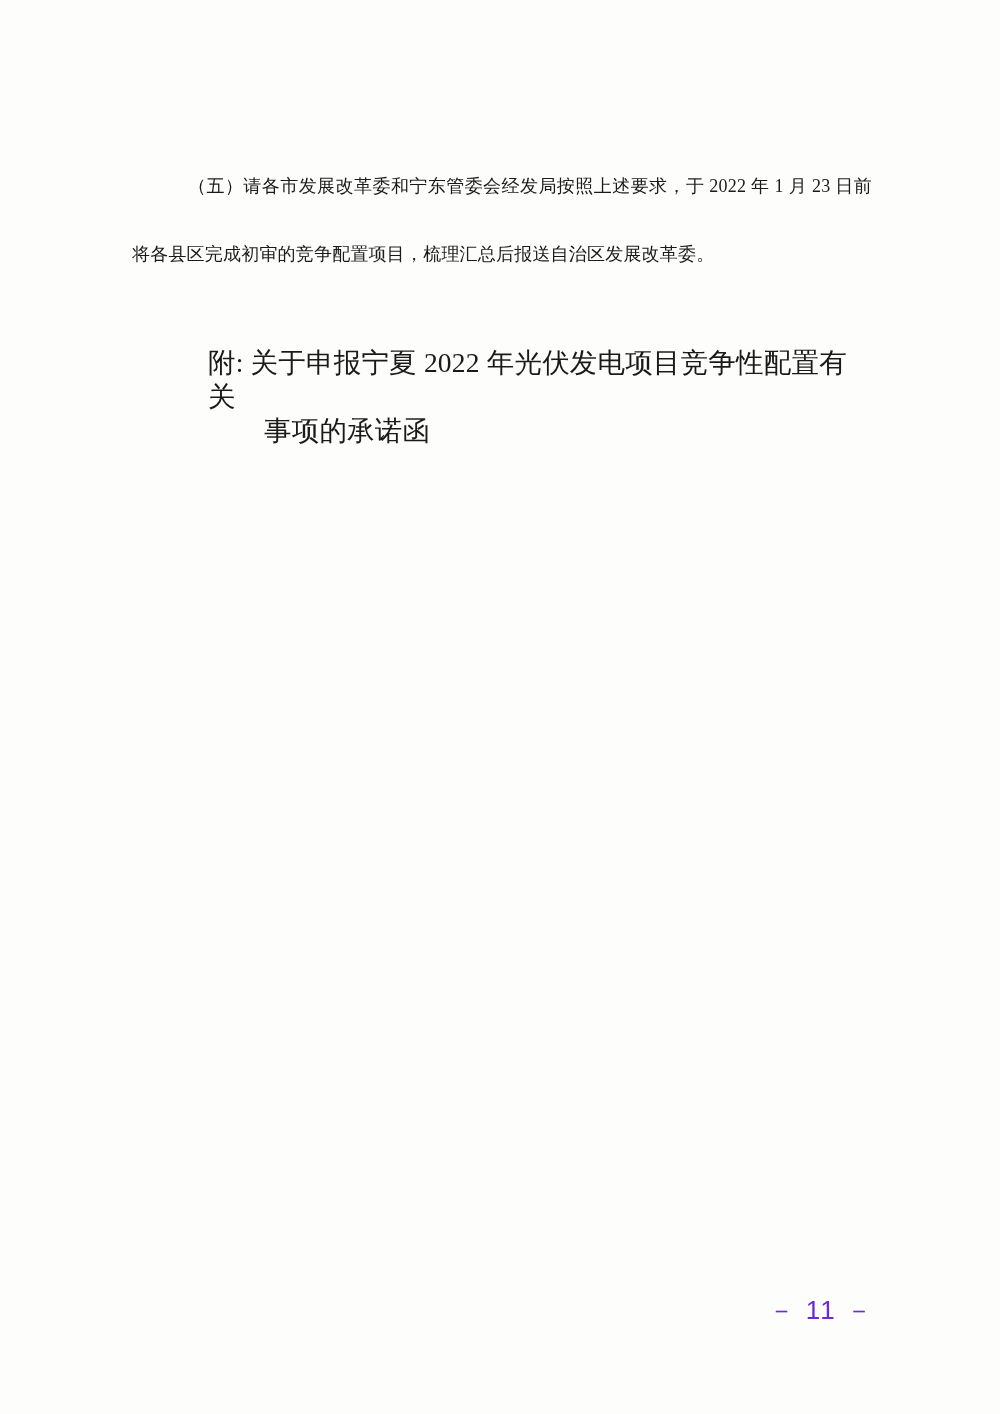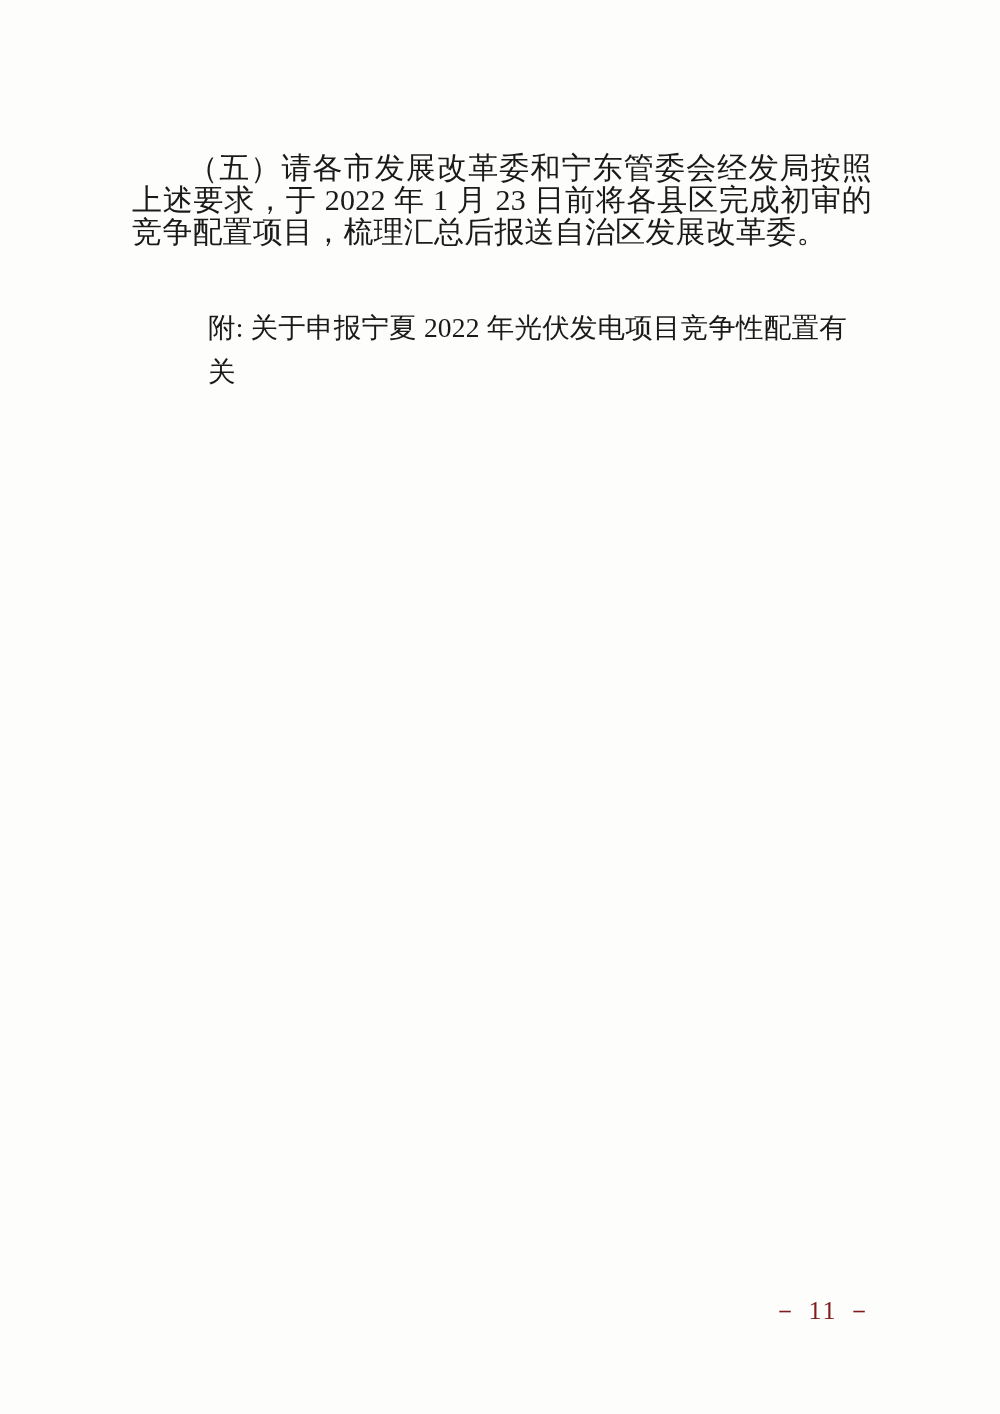--- a/index.html
+++ b/index.html
@@ -16,66 +16,67 @@
     font-family: "Liberation Serif", "DejaVu Serif", serif;
     color: #1a1a1a;
   }
   .content {
     position: absolute;
     left: 132px;
     top: 152px;
     width: 740px;
   }
   .para {
-    font-size: 30px;
-    line-height: 32px;
+    font-size: 18px;
+    line-height: 68px;
     text-align: justify;
     text-justify: inter-ideograph;
     margin: 0 0 2px 0;
     text-indent: 56px;
     letter-spacing: 0.2px;
   }
   .para.last-of-block {
     margin-bottom: 4px;
   }
   .attach-block {
     margin-top: 58px;
     padding-left: 76px;
   }
   .attach-line {
     font-size: 27.5px;
-    line-height: 44px;
+    line-height: 34px;
     text-align: left;
     letter-spacing: 0.2px;
   }
   .attach-line.indent2 {
     padding-left: 56px;
   }
   .pagenum {
     position: absolute;
     right: 126px;
     bottom: 86px;
     font-size: 26px;
     letter-spacing: 2px;
-    font-family: Liberation Serif, serif;
-    color: #7f1d1d;
+    font-family: Liberation Sans, sans-serif;
+    color: #6d28d9;
   }
 </style>
 </head>
 <body>
 
 <div class="page">
 
   <div class="content">
 
     <p class="para">（五）请各市发展改革委和宁东管委会经发局按照上述要求，于 2022 年 1 月 23 日前将各县区完成初审的竞争配置项目，梳理汇总后报送自治区发展改革委。</p>
 
 
 
     <div class="attach-block">
       <div class="attach-line">附: 关于申报宁夏 2022 年光伏发电项目竞争性配置有关</div>
+      <div class="attach-line indent2">事项的承诺函</div>
     </div>
 
   </div>
 
   <div class="pagenum">－ 11 －</div>
 
 </div>
 
 </body></html>

